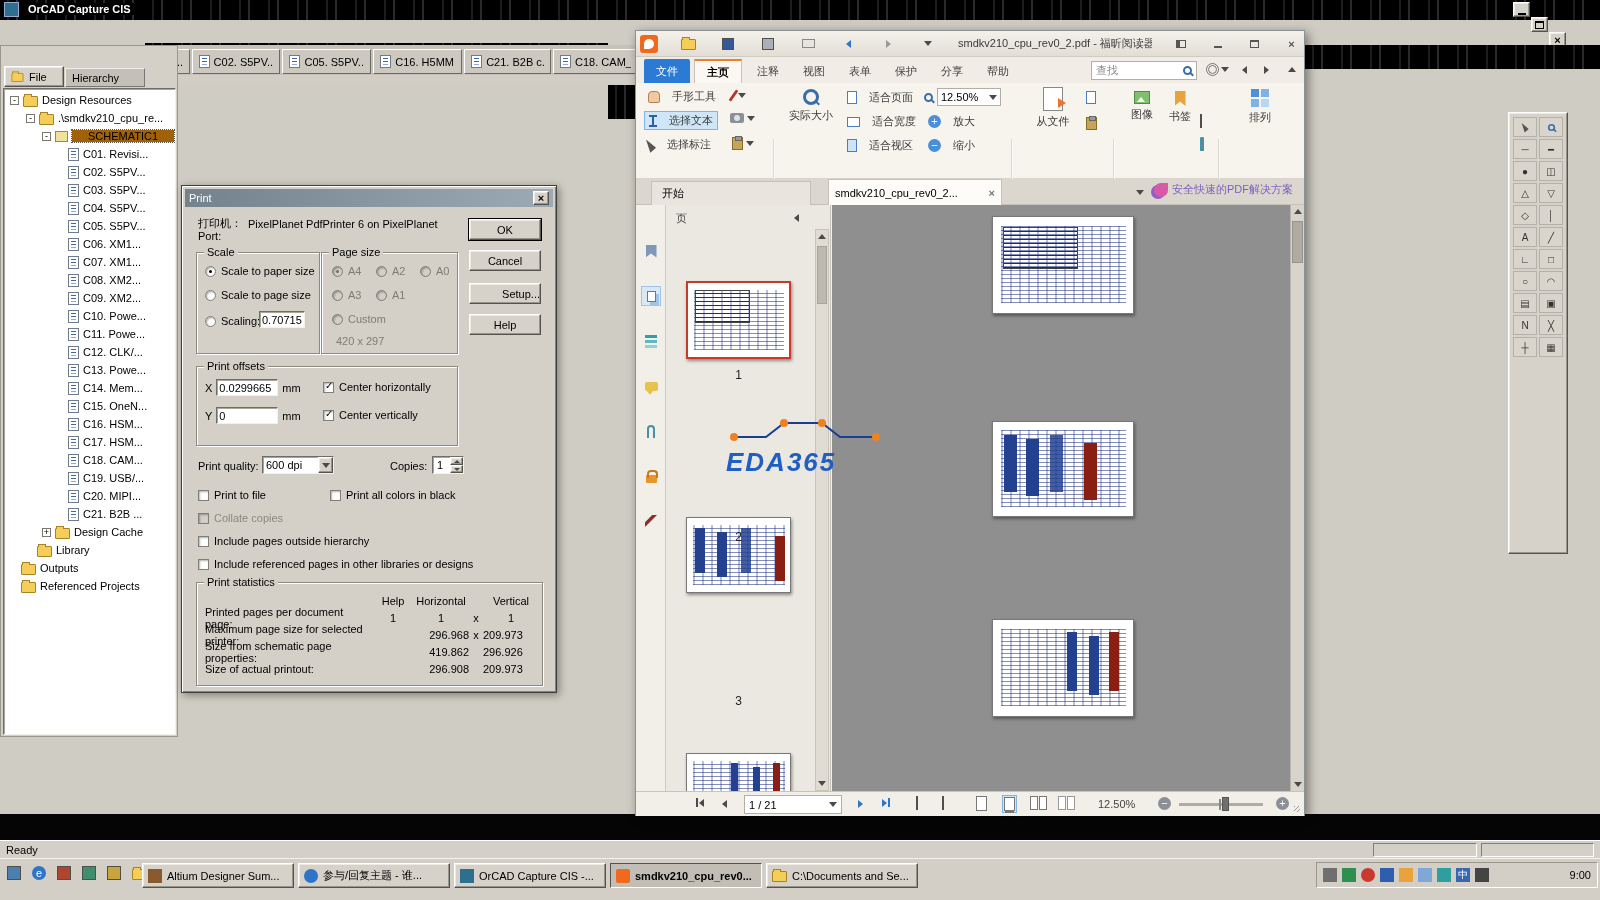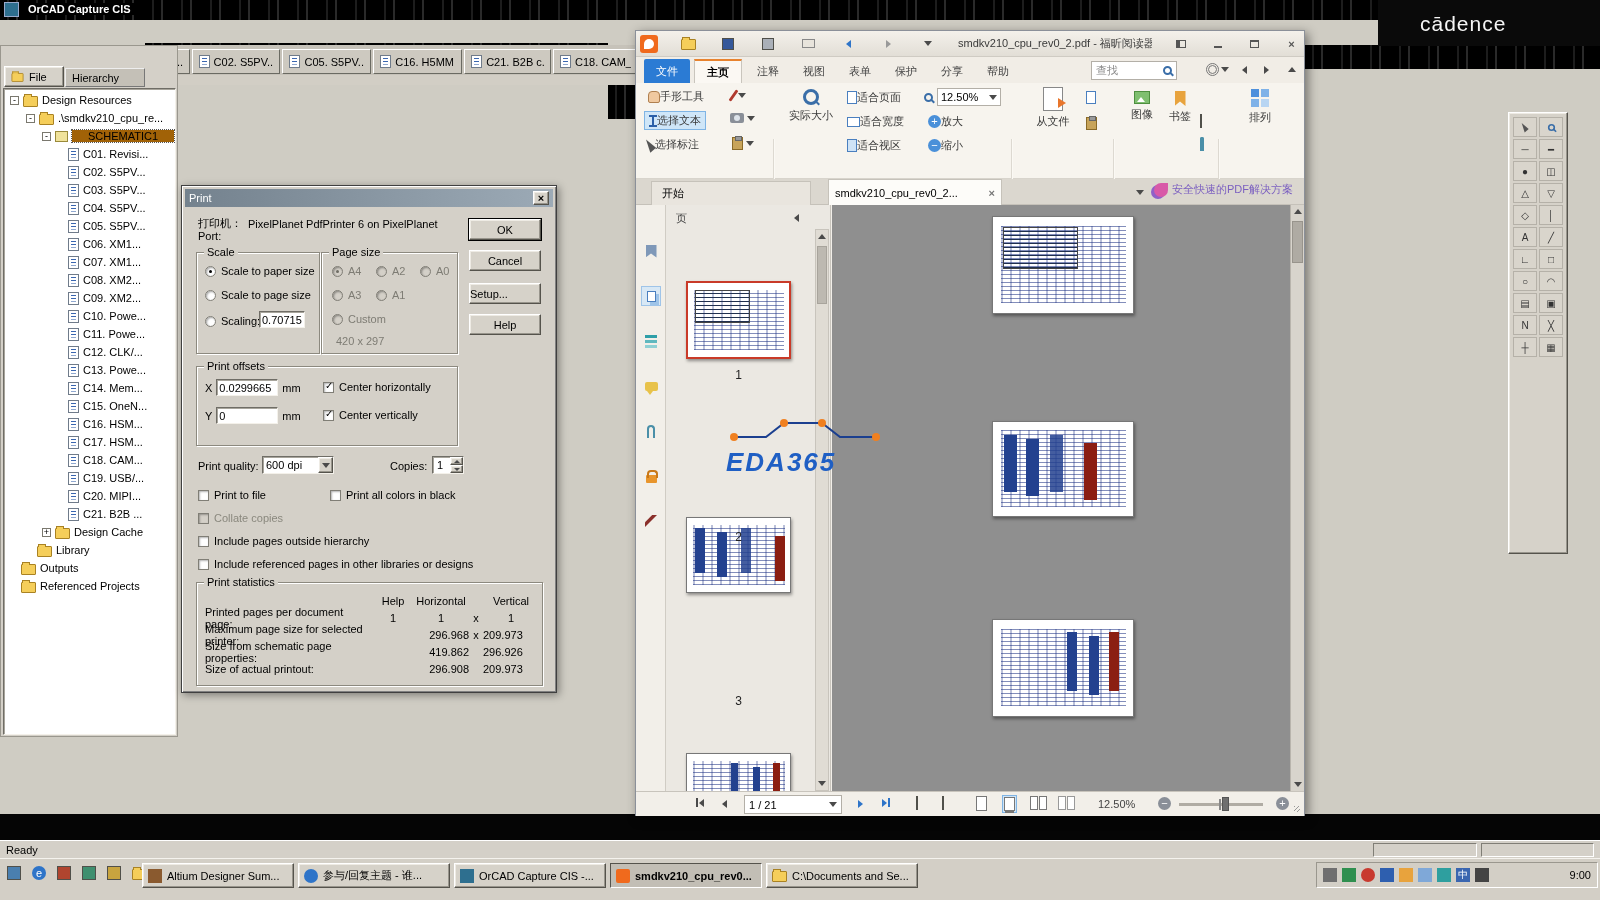--- a/index.html
+++ b/index.html
@@ -30,21 +30,21 @@
 .ic-page::before{content:"";position:absolute;left:2px;top:2px;right:2px;height:1px;background:#3A66B0;box-shadow:0 3px 0 #3A66B0,0 6px 0 #8FA8D0}
 .ic-sch{width:13px;height:11px;background:#F0E29A;border:1px solid #9A8A3A;flex:none}
 .xp{width:9px;height:9px;border:1px solid #7A786E;background:#fff;font-size:9px;line-height:7px;text-align:center;flex:none}
 .trow-i{height:18px;display:flex;align-items:center;gap:4px;white-space:nowrap}
 .tu{width:0;height:0;border-left:4px solid transparent;border-right:4px solid transparent;border-bottom:5px solid #4A4A4A}
 .td{width:0;height:0;border-left:4px solid transparent;border-right:4px solid transparent;border-top:5px solid #4A4A4A}
 .tl{width:0;height:0;border-top:4px solid transparent;border-bottom:4px solid transparent;border-right:5px solid #4A4A4A}
 .tr{width:0;height:0;border-top:4px solid transparent;border-bottom:4px solid transparent;border-left:5px solid #4A4A4A}
 .tr.blue{border-left-color:#2E74C8}.tl.blue{border-right-color:#2E74C8}
 
-.fxbtn{display:flex;align-items:center;gap:0;padding:1px 4px;color:#3A3A3A;white-space:nowrap}
+.fxbtn{display:flex;align-items:center;gap:12px;padding:1px 4px;color:#3A3A3A;white-space:nowrap}
 .fxsel{background:#CFE6F8;border:1px solid #7FB4E4}
 .fxbig{position:absolute;display:flex;flex-direction:column;align-items:center;gap:3px;color:#3A3A3A}
 .glabel{position:absolute;top:130px;color:#8B887F;font-size:11px;text-align:center}
 .vsep{position:absolute;top:56px;height:78px;width:1px;background:#DDD9D1;box-shadow:1px 0 0 #FBF9F4}
 .mag{width:9px;height:9px;border:2px solid #3A6EA8;border-radius:50%;position:relative;flex:none}
 .mag::after{content:"";position:absolute;width:5px;height:2px;background:#3A6EA8;transform:rotate(45deg);right:-4px;bottom:-2px}
 .zc{width:13px;height:13px;border-radius:50%;background:#4A90D9;color:#fff;display:flex;align-items:center;justify-content:center;font-size:11px;line-height:1;flex:none}
 .pgic{width:10px;height:13px;background:#fff;border:1px solid #4A7FBF;flex:none}
 .handic{width:12px;height:12px;background:#F0C9A0;border:1px solid #B08050;border-radius:4px 4px 2px 2px;flex:none}
 .ibic{width:2px;height:12px;background:#2A5FA8;position:relative;flex:none;margin:0 3px}
@@ -105,23 +105,20 @@
       <span style="width:9px;height:8px;border:1px solid #000;border-top-width:2px"></span>
     </div>
   <div class="a b3 winbtn" style="left:1549px;top:2px">
       <span style="font-weight:bold">×</span>
     </div>
 
   <div class="a garble" style="left:0;top:20;width:1600px;height:24px">
     <div class="a" style="left:4px;top:4px;width:14px;height:14px;background:#D4D0C8;border:1px solid #777"></div>
   </div>
 
-  <div class="a" style="left:1378px;top:0;width:222px;height:46px;background:#0A0A0A">
-    <span class="a" style="left:42px;top:12px;color:#F5F5F5;font-size:21px;letter-spacing:1px">cādence</span>
-  </div>
 
   <div class="a flex" style="left:0;top:44;width:640px;height:34px;background:#D2CEC5;border-bottom:1px solid #B8B4AB;gap:4px;padding-left:6px">
     <span class="tbi">
         <span style="width:12px;height:15px;background:#fff;border:1px solid #556"></span>
       </span>
     <span class="tbi">
         <span class="ic-folder"></span>
       </span>
     <span class="tbi">
         <span class="sq" style="background:#35589A"></span>
@@ -487,21 +484,21 @@
         </span>
       <span class="a flex" style="left:248px;top:2px;width:44px;height:24px;justify-content:center;color:#444">
           <span>保护</span>
         </span>
       <span class="a flex" style="left:294px;top:2px;width:44px;height:24px;justify-content:center;color:#444">
           <span>分享</span>
         </span>
       <span class="a flex" style="left:340px;top:2px;width:44px;height:24px;justify-content:center;color:#444">
           <span>帮助</span>
         </span>
-      <span class="a flex" style="left:455px;top:4px;width:86px;height:19px;background:#fff;border:1px solid #B3AFA7;padding:0 4px;justify-content:space-between">
+      <span class="a flex" style="left:455px;top:4px;width:106px;height:19px;background:#fff;border:1px solid #B3AFA7;padding:0 4px;justify-content:space-between">
         <span style="color:#8A8A8A">查找</span>
         <span class="mag"></span>
       </span>
       <span class="a flex" style="left:570px;top:6px;gap:2px">
           <span style="width:13px;height:13px;border-radius:50%;border:3px double #777"></span>
           <span class="td"></span>
         </span>
       <span class="a tl" style="left:606px;top:9px"></span>
       <span class="a tr" style="left:628px;top:9px"></span>
       <span class="a tu" style="left:652px;top:10px"></span>
@@ -791,21 +788,21 @@
         </div>
       <span class="a" style="left:14px;top:82px">420 x 297</span>
     </div>
 
     <div class="a b3 flex" style="left:287px;top:33px;width:72px;height:21px;justify-content:center;outline:1px solid #000">
         <span>OK</span>
       </div>
     <div class="a b3 flex" style="left:287px;top:64px;width:72px;height:21px;justify-content:center">
         <span>Cancel</span>
       </div>
-    <div class="a b3 flex" style="left:287px;top:97px;width:72px;height:21px;justify-content:flex-start">
+    <div class="a b3 flex" style="left:287px;top:97px;width:72px;height:21px;justify-content:flex-end">
         <span>Setup...</span>
       </div>
     <div class="a b3 flex" style="left:287px;top:128px;width:72px;height:21px;justify-content:center">
         <span>Help</span>
       </div>
 
     <div class="grp" style="left:14px;top:180px;width:262px;height:80px">
       <span class="leg">Print offsets</span>
       <div class="cbrow" style="left:8px;top:12px;gap:4px">
         <span>X</span>

